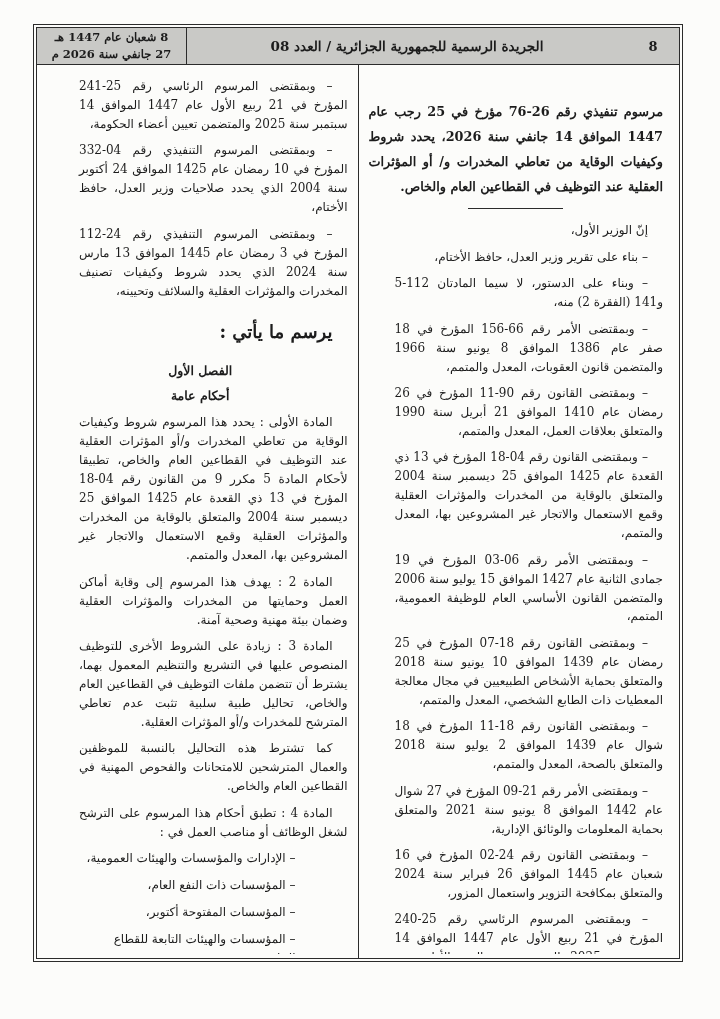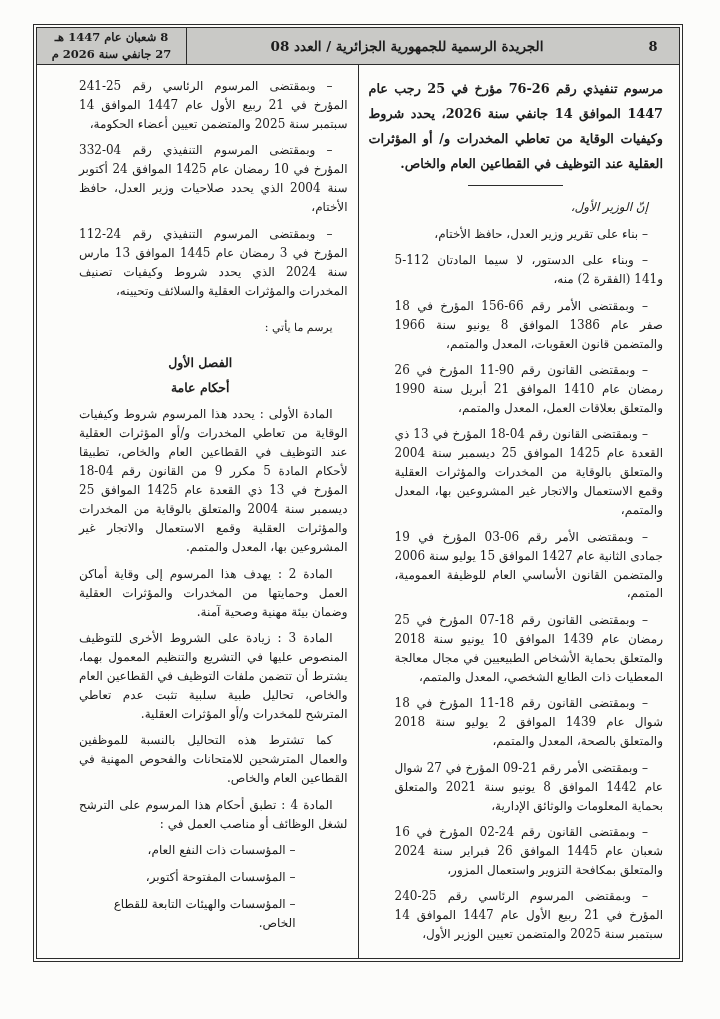--- a/index.html
+++ b/index.html
@@ -49,27 +49,27 @@
     padding:10px 10px 4px 10px;gap:0;
   }
   .col{flex:1;overflow:hidden;padding:2px 6px;}
   .col-divider{flex:0 0 1px;background:#2b2b2b;margin:-10px 4px -4px 4px;}
   .para{
     font-size:12px;line-height:1.58;text-align:justify;
     text-indent:15px;margin-bottom:7.5px;margin-left:26px;
   }
   .decree-title{
     font-size:12.8px;font-weight:bold;line-height:1.95;text-align:justify;
-    text-indent:0;margin-bottom:4px;
+    text-indent:0;margin-bottom:4px;margin-top:23px;
   }
   .title-rule{
     width:95px;border-top:1.5px solid #2b2b2b;margin:8px auto 12px auto;
   }
-  .intro{text-indent:15px;margin-bottom:8px;font-style:italic;}
-  .enact{font-weight:normal;font-size:11px;text-indent:15px;margin:21px 0;}
+  .intro{text-indent:15px;margin-bottom:8px;}
+  .enact{font-weight:bold;font-size:18px;text-indent:15px;margin:21px 0;}
   .chapter{font-weight:bold;font-size:12.5px;text-align:center;text-indent:0;margin:10px 0;}
   .article b{font-weight:normal;}
   .bullet{text-indent:0;margin-right:52px;margin-bottom:8px;text-align:right;}
 </style>
 </head>
 <body>
 
 <div class="page">
   <div class="frame-outer">
     <div class="frame-inner">
@@ -116,20 +116,21 @@
           <p class="chapter">الفصل الأول</p>
           <p class="chapter">أحكام عامة</p>
           <div>
               <p class="para article"><b>المادة الأولى : </b>يحدد هذا المرسوم شروط وكيفيات الوقاية من تعاطي المخدرات و/أو المؤثرات العقلية عند التوظيف في القطاعين العام والخاص، تطبيقا لأحكام المادة 5 مكرر 9 من القانون رقم 04-18 المؤرخ في 13 ذي القعدة عام 1425 الموافق 25 ديسمبر سنة 2004 والمتعلق بالوقاية من المخدرات والمؤثرات العقلية وقمع الاستعمال والاتجار غير المشروعين بها، المعدل والمتمم.</p>
               <p class="para article"><b>المادة 2 : </b>يهدف هذا المرسوم إلى وقاية أماكن العمل وحمايتها من المخدرات والمؤثرات العقلية وضمان بيئة مهنية وصحية آمنة.</p>
               <p class="para article"><b>المادة 3 : </b>زيادة على الشروط الأخرى للتوظيف المنصوص عليها في التشريع والتنظيم المعمول بهما، يشترط أن تتضمن ملفات التوظيف في القطاعين العام والخاص، تحاليل طبية سلبية تثبت عدم تعاطي المترشح للمخدرات و/أو المؤثرات العقلية.</p>
               <p class="para article">كما تشترط هذه التحاليل بالنسبة للموظفين والعمال المترشحين للامتحانات والفحوص المهنية في القطاعين العام والخاص.</p>
               <p class="para article"><b>المادة 4 : </b>تطبق أحكام هذا المرسوم على الترشح لشغل الوظائف أو مناصب العمل في :</p>
             </div>
           <div>
+              <p class="para bullet">– الإدارات والمؤسسات والهيئات العمومية،</p>
               <p class="para bullet">– المؤسسات ذات النفع العام،</p>
               <p class="para bullet">– المؤسسات المفتوحة أكتوبر،</p>
               <p class="para bullet">– المؤسسات والهيئات التابعة للقطاع الخاص.</p>
             </div>
         </div>
 
       </div>
     </div>
   </div>
 </div>

